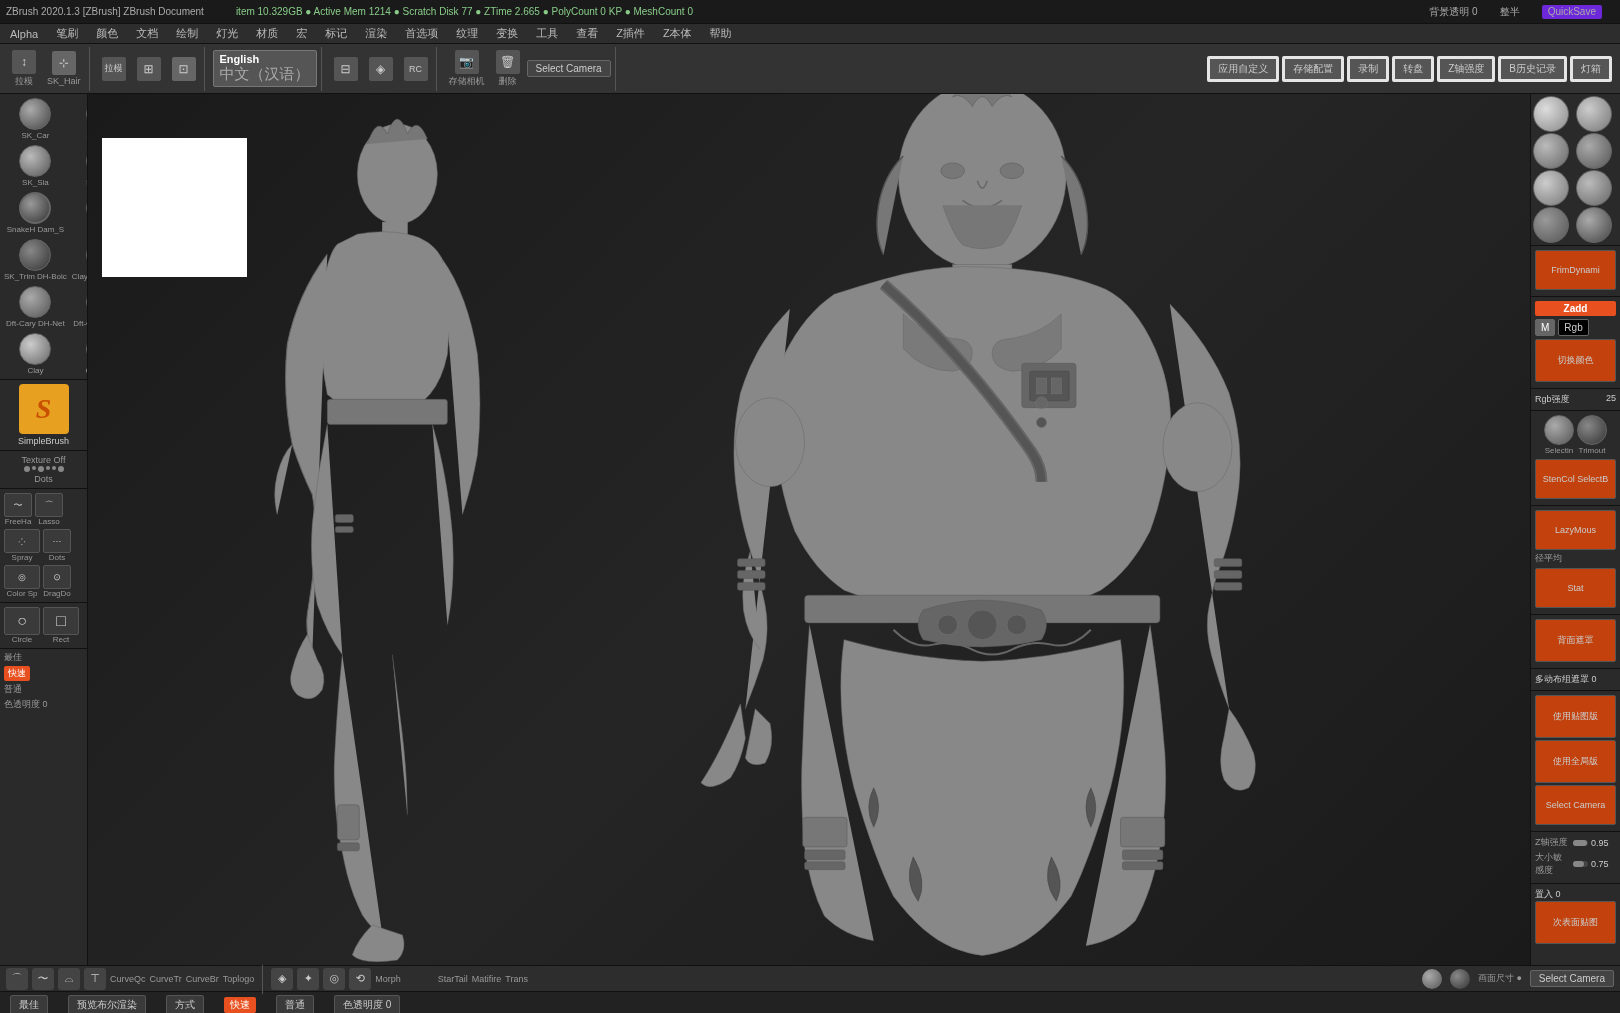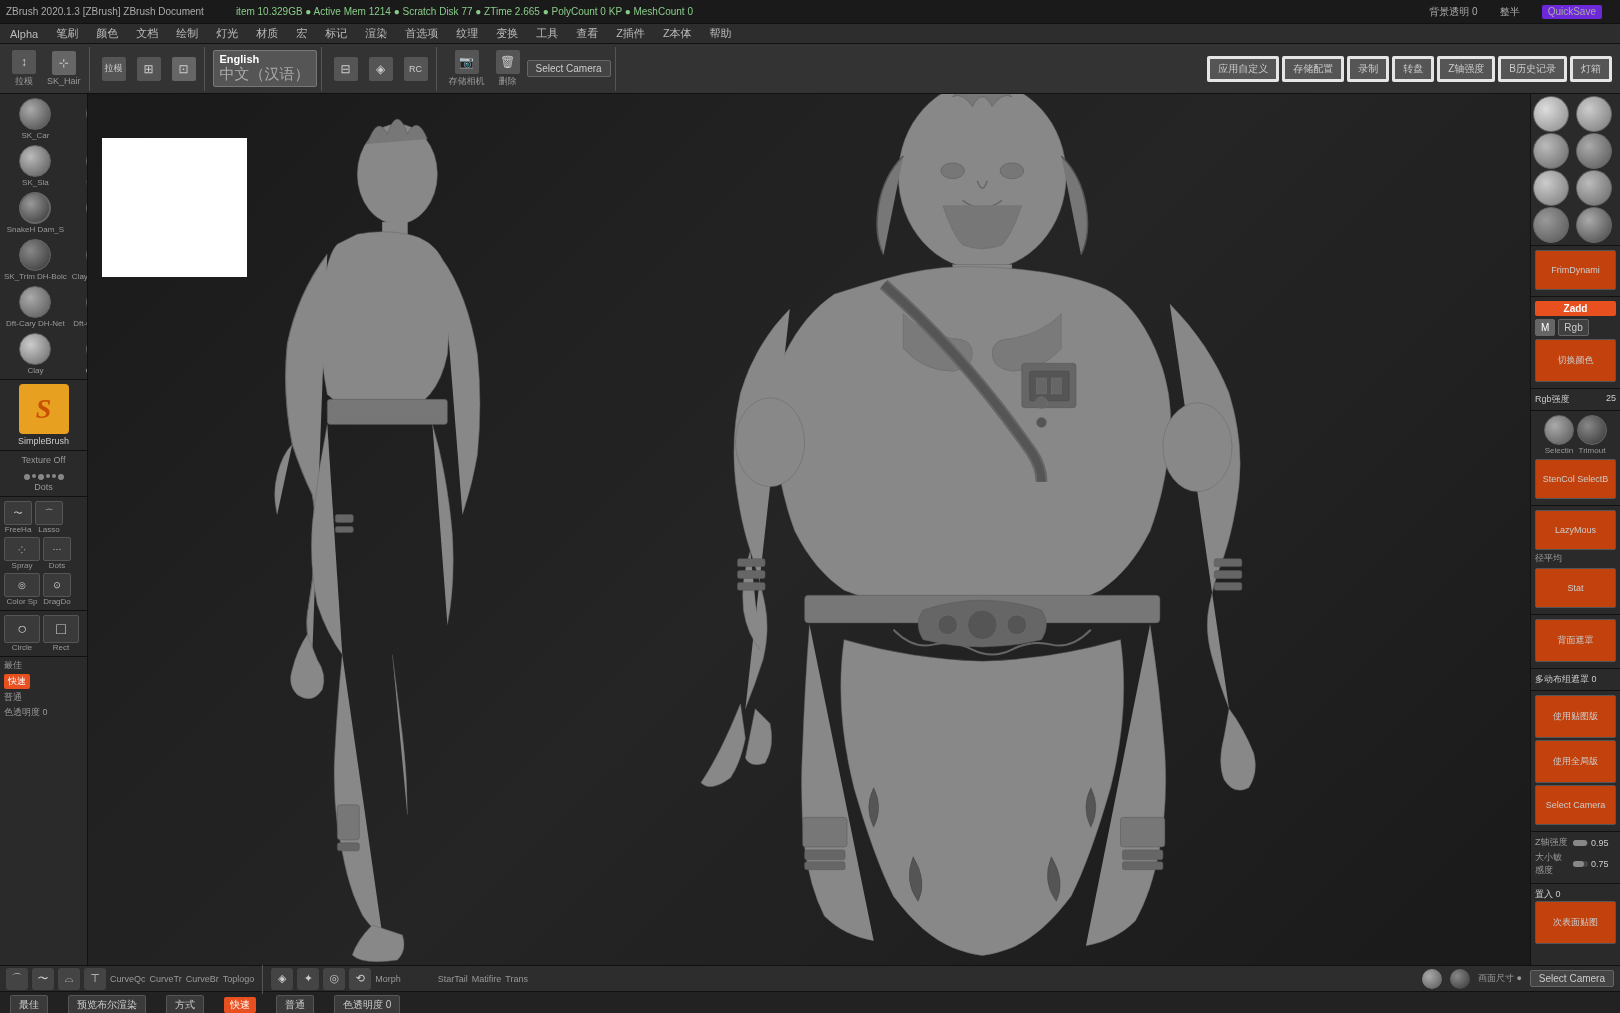--- a/index.html
+++ b/index.html
@@ -212,21 +212,21 @@
     .texture-section {
       padding: 4px;
       border-top: 1px solid #111;
       display: flex;
       flex-direction: column;
       align-items: center;
     }
     .texture-label {
       font-size: 9px;
       color: #999;
-      margin-bottom: 9px;
+      margin-bottom: 1px;
     }
     .dot-pattern {
       display: flex;
       flex-wrap: wrap;
       gap: 2px;
       justify-content: center;
       width: 60px;
     }
     .dot-sm { width: 4px; height: 4px; border-radius: 50%; background: #888; }
     .dot-lg { width: 6px; height: 6px; border-radius: 50%; background: #888; }
@@ -376,21 +376,21 @@
       cursor: pointer;
       margin-bottom: 3px;
     }
 
     .mode-row {
       display: flex;
       gap: 3px;
       margin-bottom: 3px;
     }
     .mode-btn {
-      background: #404040;
+      background: #000000;
       border: 1px solid #666;
       padding: 2px 5px;
       border-radius: 2px;
       font-size: 10px;
       color: #ccc;
       cursor: pointer;
     }
     .mode-btn.active { background: #666; color: #fff; }
 
     .rgb-strength {

